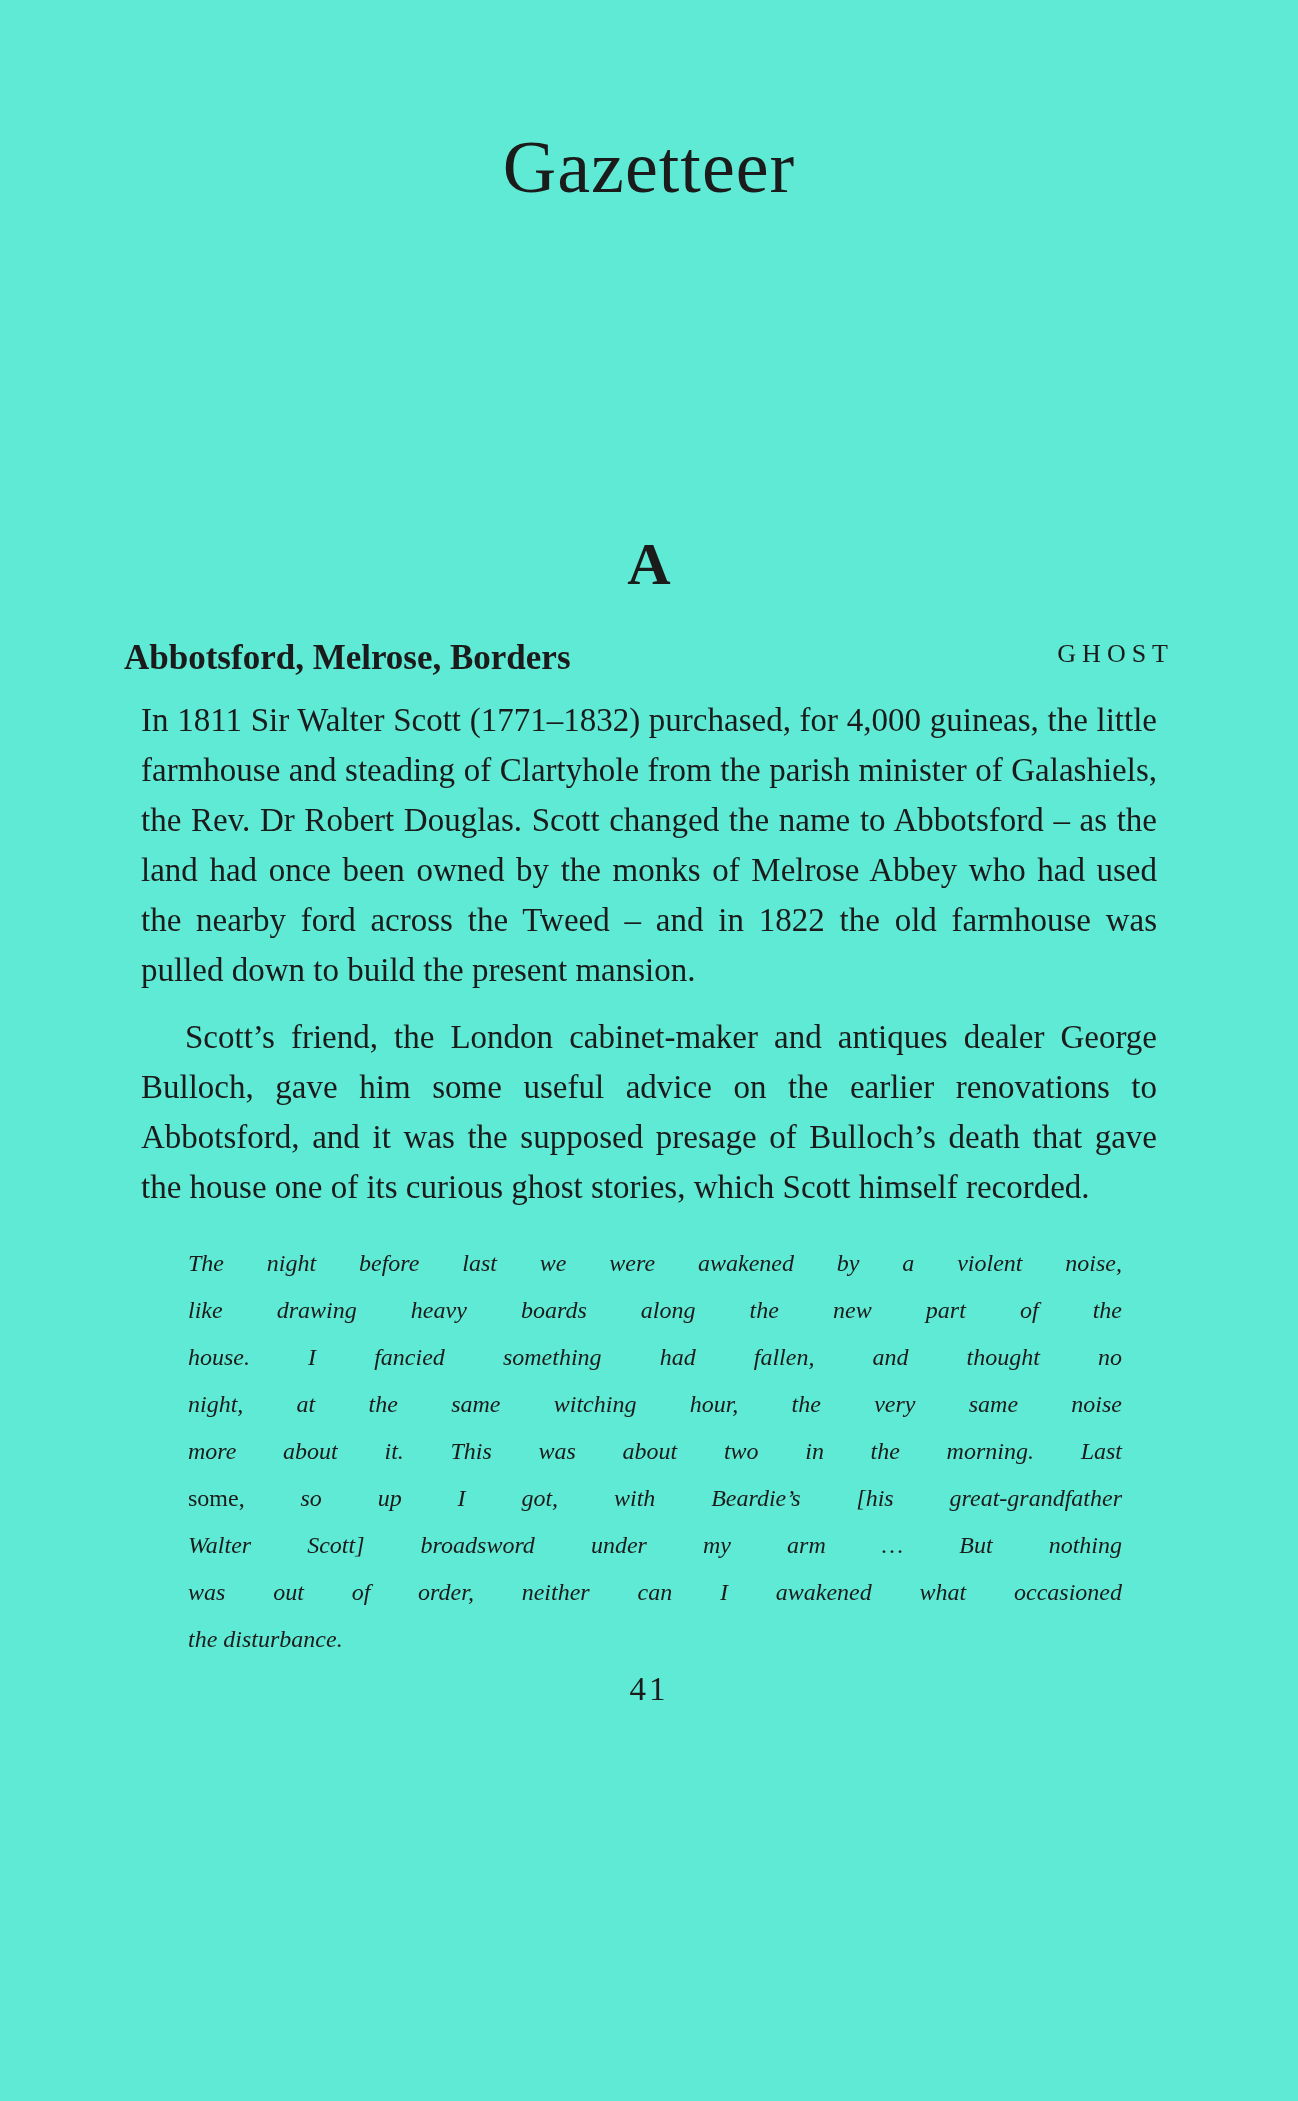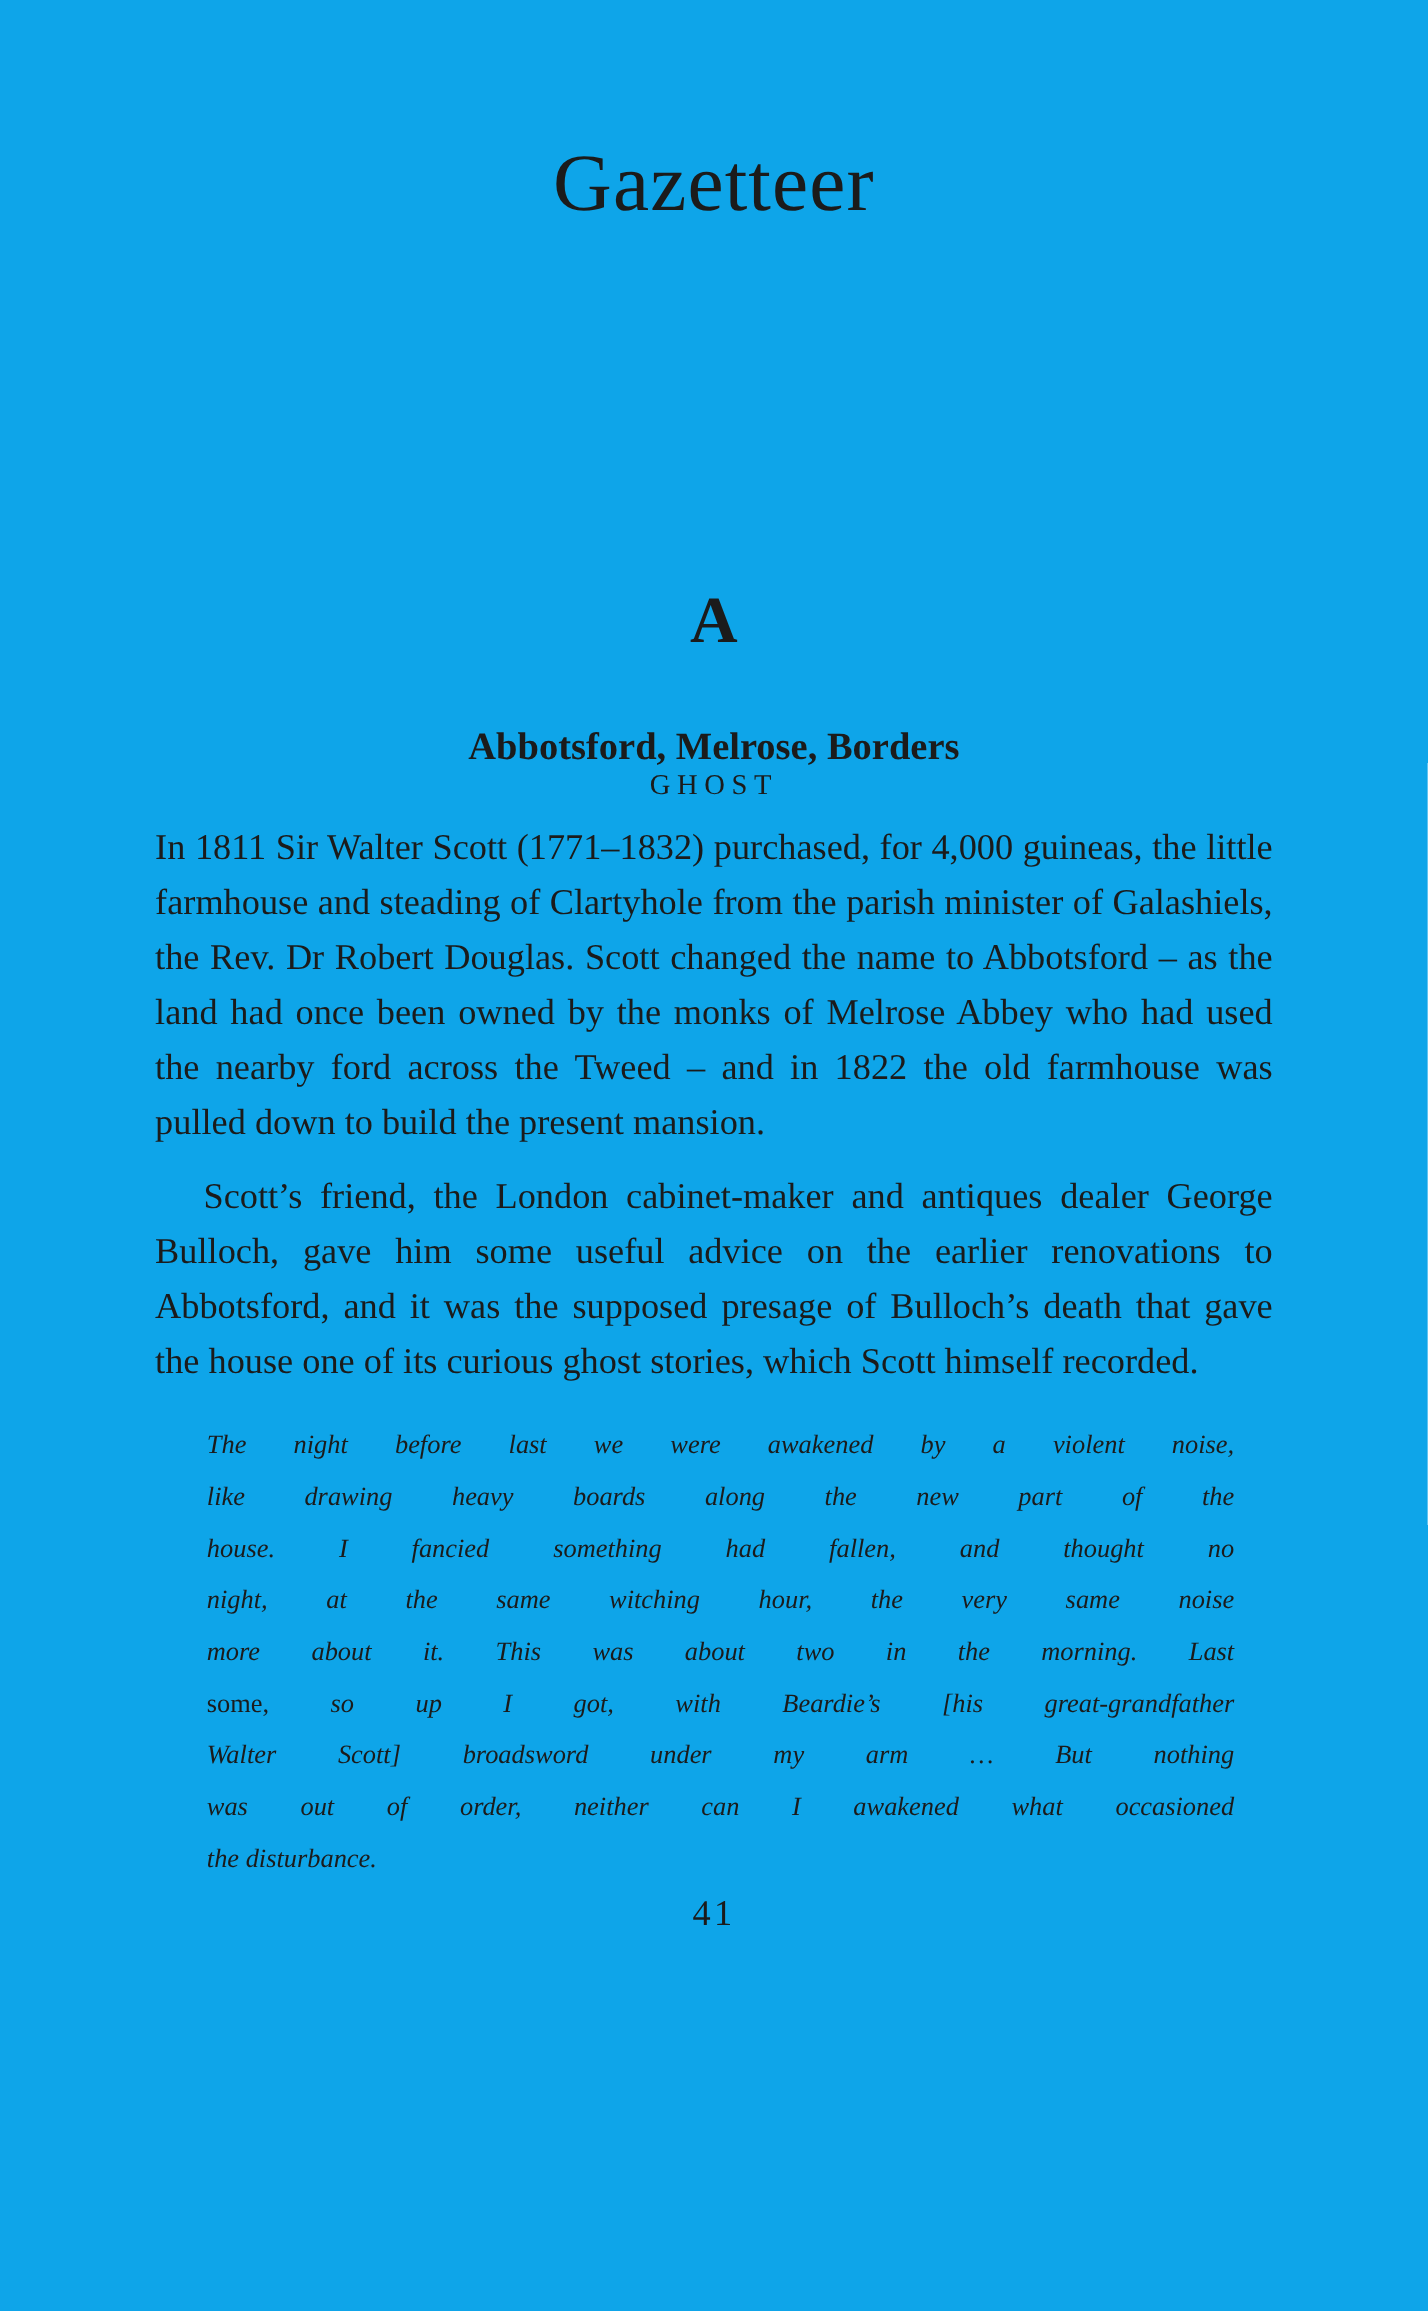--- a/index.html
+++ b/index.html
@@ -4,21 +4,21 @@
 <style>
   html, body {
     margin: 0;
     padding: 0;
     background: #ffffff;
   }
   .page {
     position: relative;
     width: 1298px;
     height: 2101px;
-    background: #0ea5e9;
+    background: #5eead4;
     color: #1b1b1b;
     font-family: "Liberation Serif", serif;
     box-sizing: border-box;
     padding: 130px 124px 0 124px;
     overflow: hidden;
   }
   .doc-title {
     margin: 0;
     text-align: center;
     font-size: 74px;
@@ -27,25 +27,24 @@
     letter-spacing: 1px;
   }
   .section-letter {
     margin: 330px 0 0 0;
     text-align: center;
     font-size: 60px;
     line-height: 1.0;
     font-weight: 700;
   }
   .entry-header {
-    margin-top: 66px;
+    margin-top: 45px;
     display: flex;
     justify-content: space-between;
-    align-items: center;
-    flex-direction: column;
+    align-items: flex-start;
   }
   .entry-name {
     font-size: 35px;
     font-weight: 700;
     line-height: 1.1;
   }
   .entry-category {
     font-size: 26px;
     letter-spacing: 6px;
     font-weight: 400;

